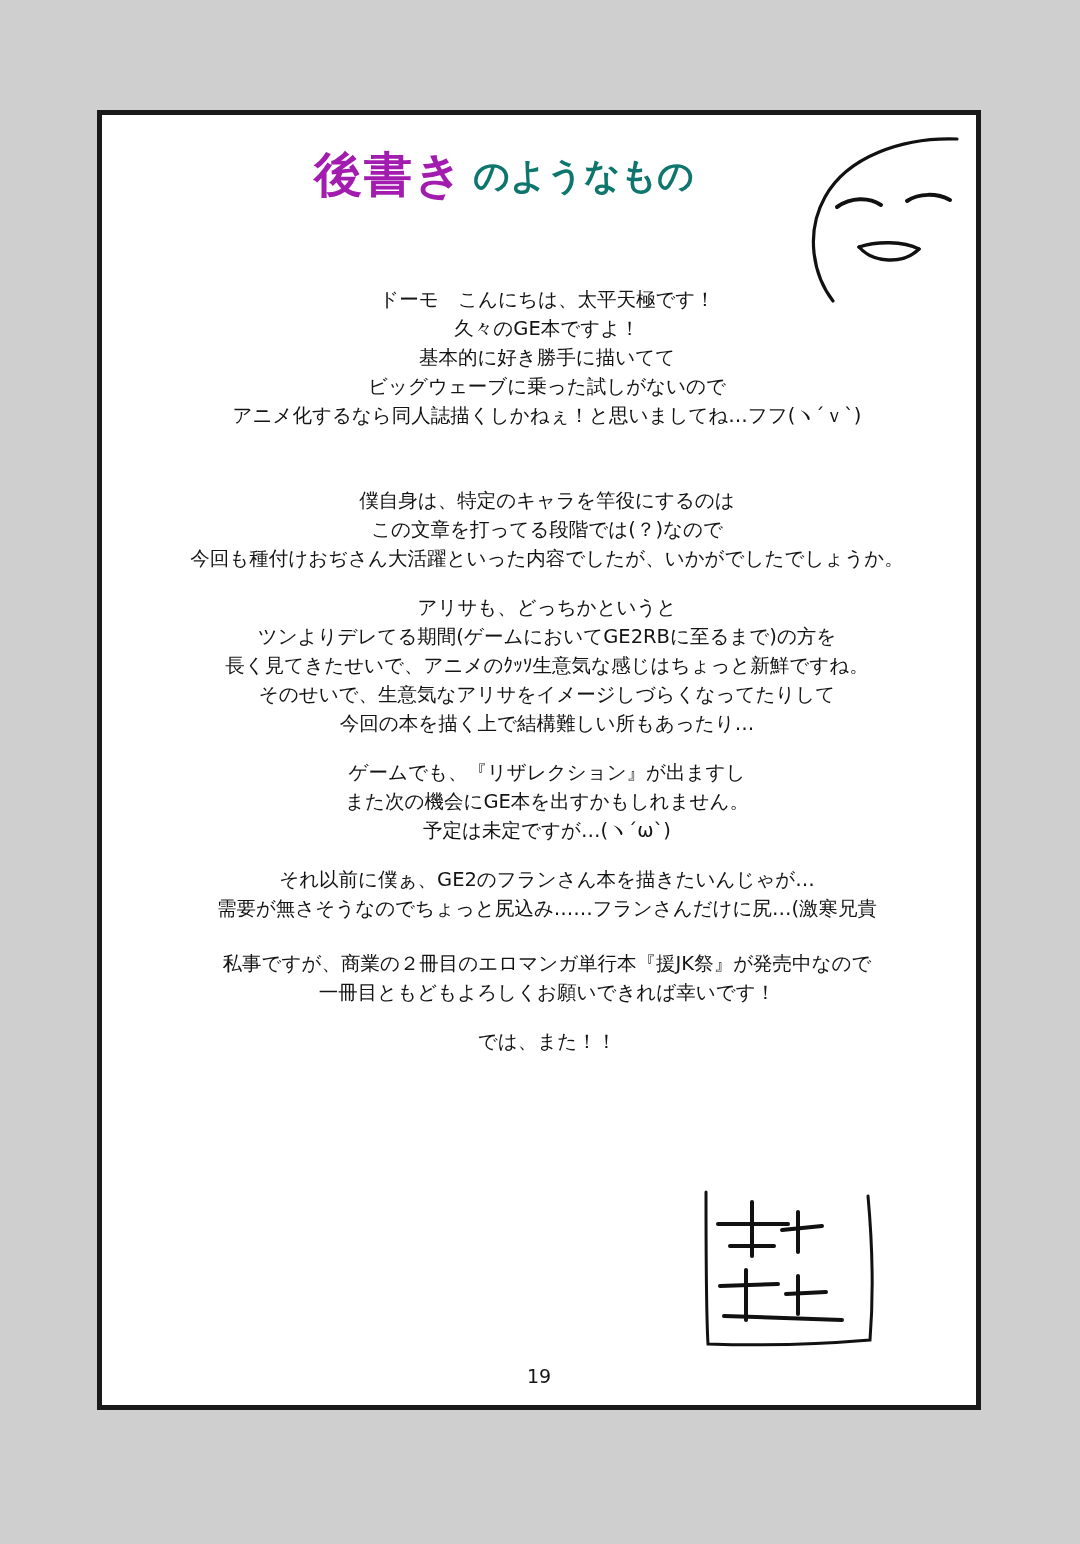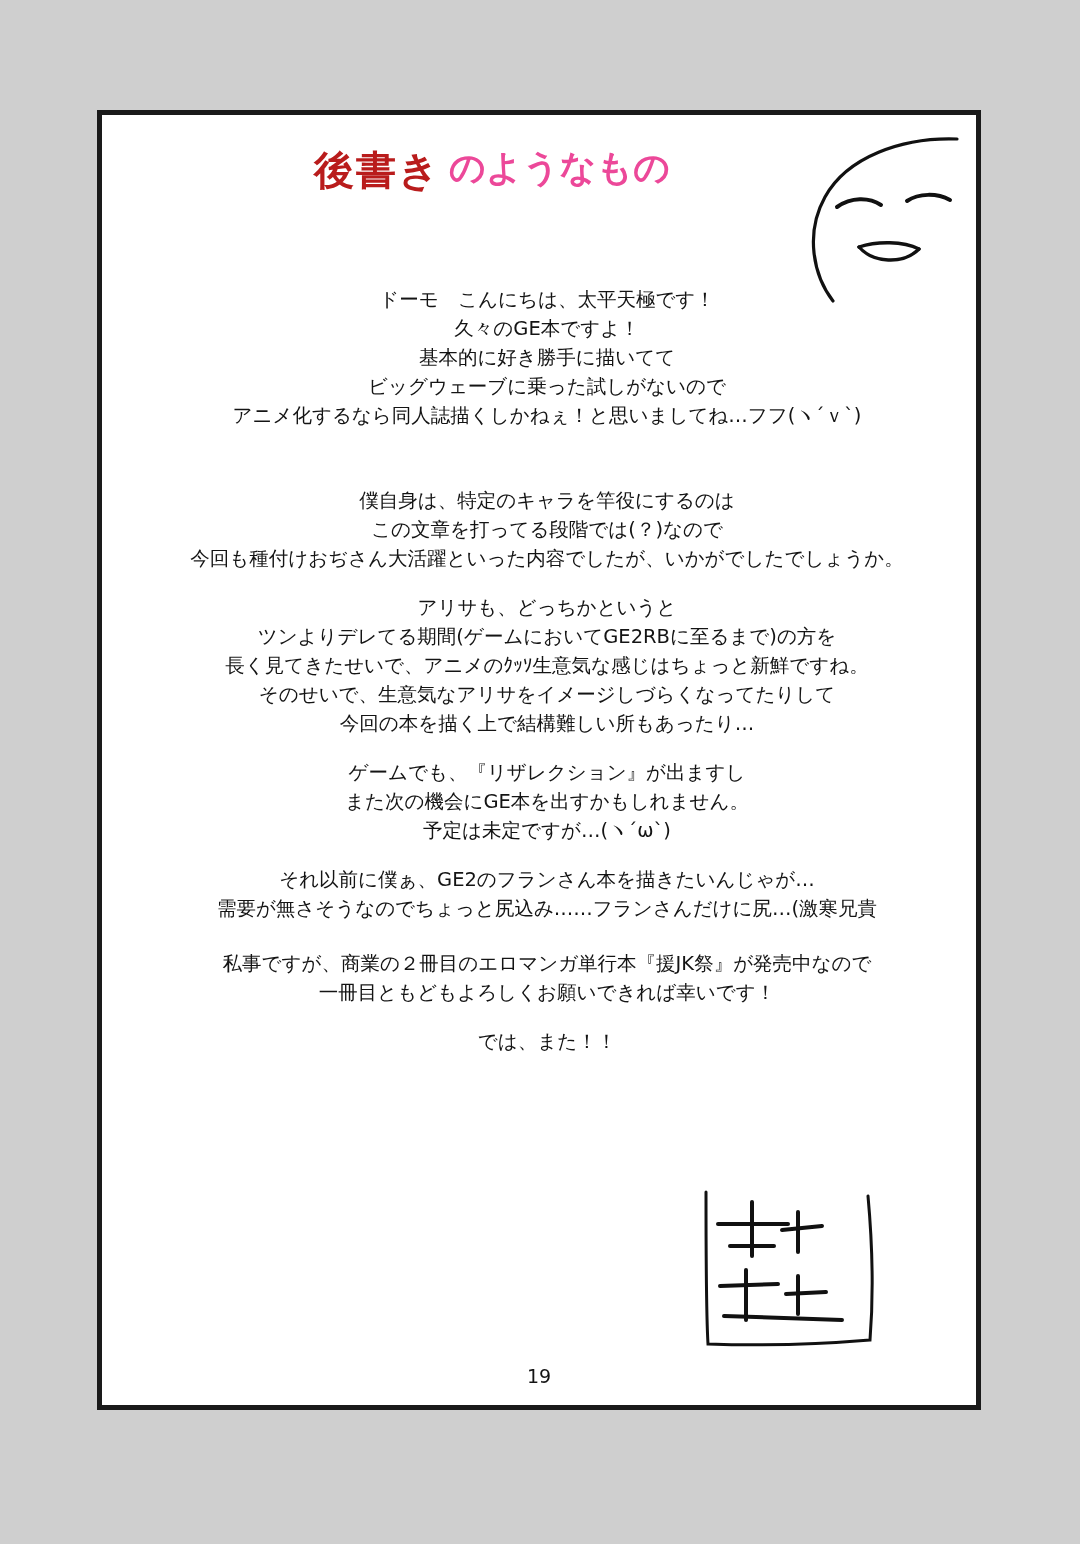--- a/index.html
+++ b/index.html
@@ -36,30 +36,30 @@
   .title-row {
     position: absolute;
     left: 212px;
     top: 35px;
     display: flex;
     align-items: flex-end;
   }
   .title-main {
     font-family: "DejaVu Sans", "Liberation Sans", sans-serif;
     font-weight: bold;
-    font-size: 40px;
+    font-size: 48px;
     letter-spacing: 2px;
-    color: #b91c1c;
+    color: #a21caf;
     line-height: 1;
   }
   .title-sub {
     font-family: "DejaVu Sans", "Liberation Sans", sans-serif;
     font-weight: bold;
     font-size: 36px;
-    color: #ec4899;
+    color: #0f766e;
     line-height: 1;
     margin-left: 8px;
     padding-bottom: 4px;
   }
   
   .face {
     position: absolute;
     left: 705px;
     top: 20px;
     width: 160px;

